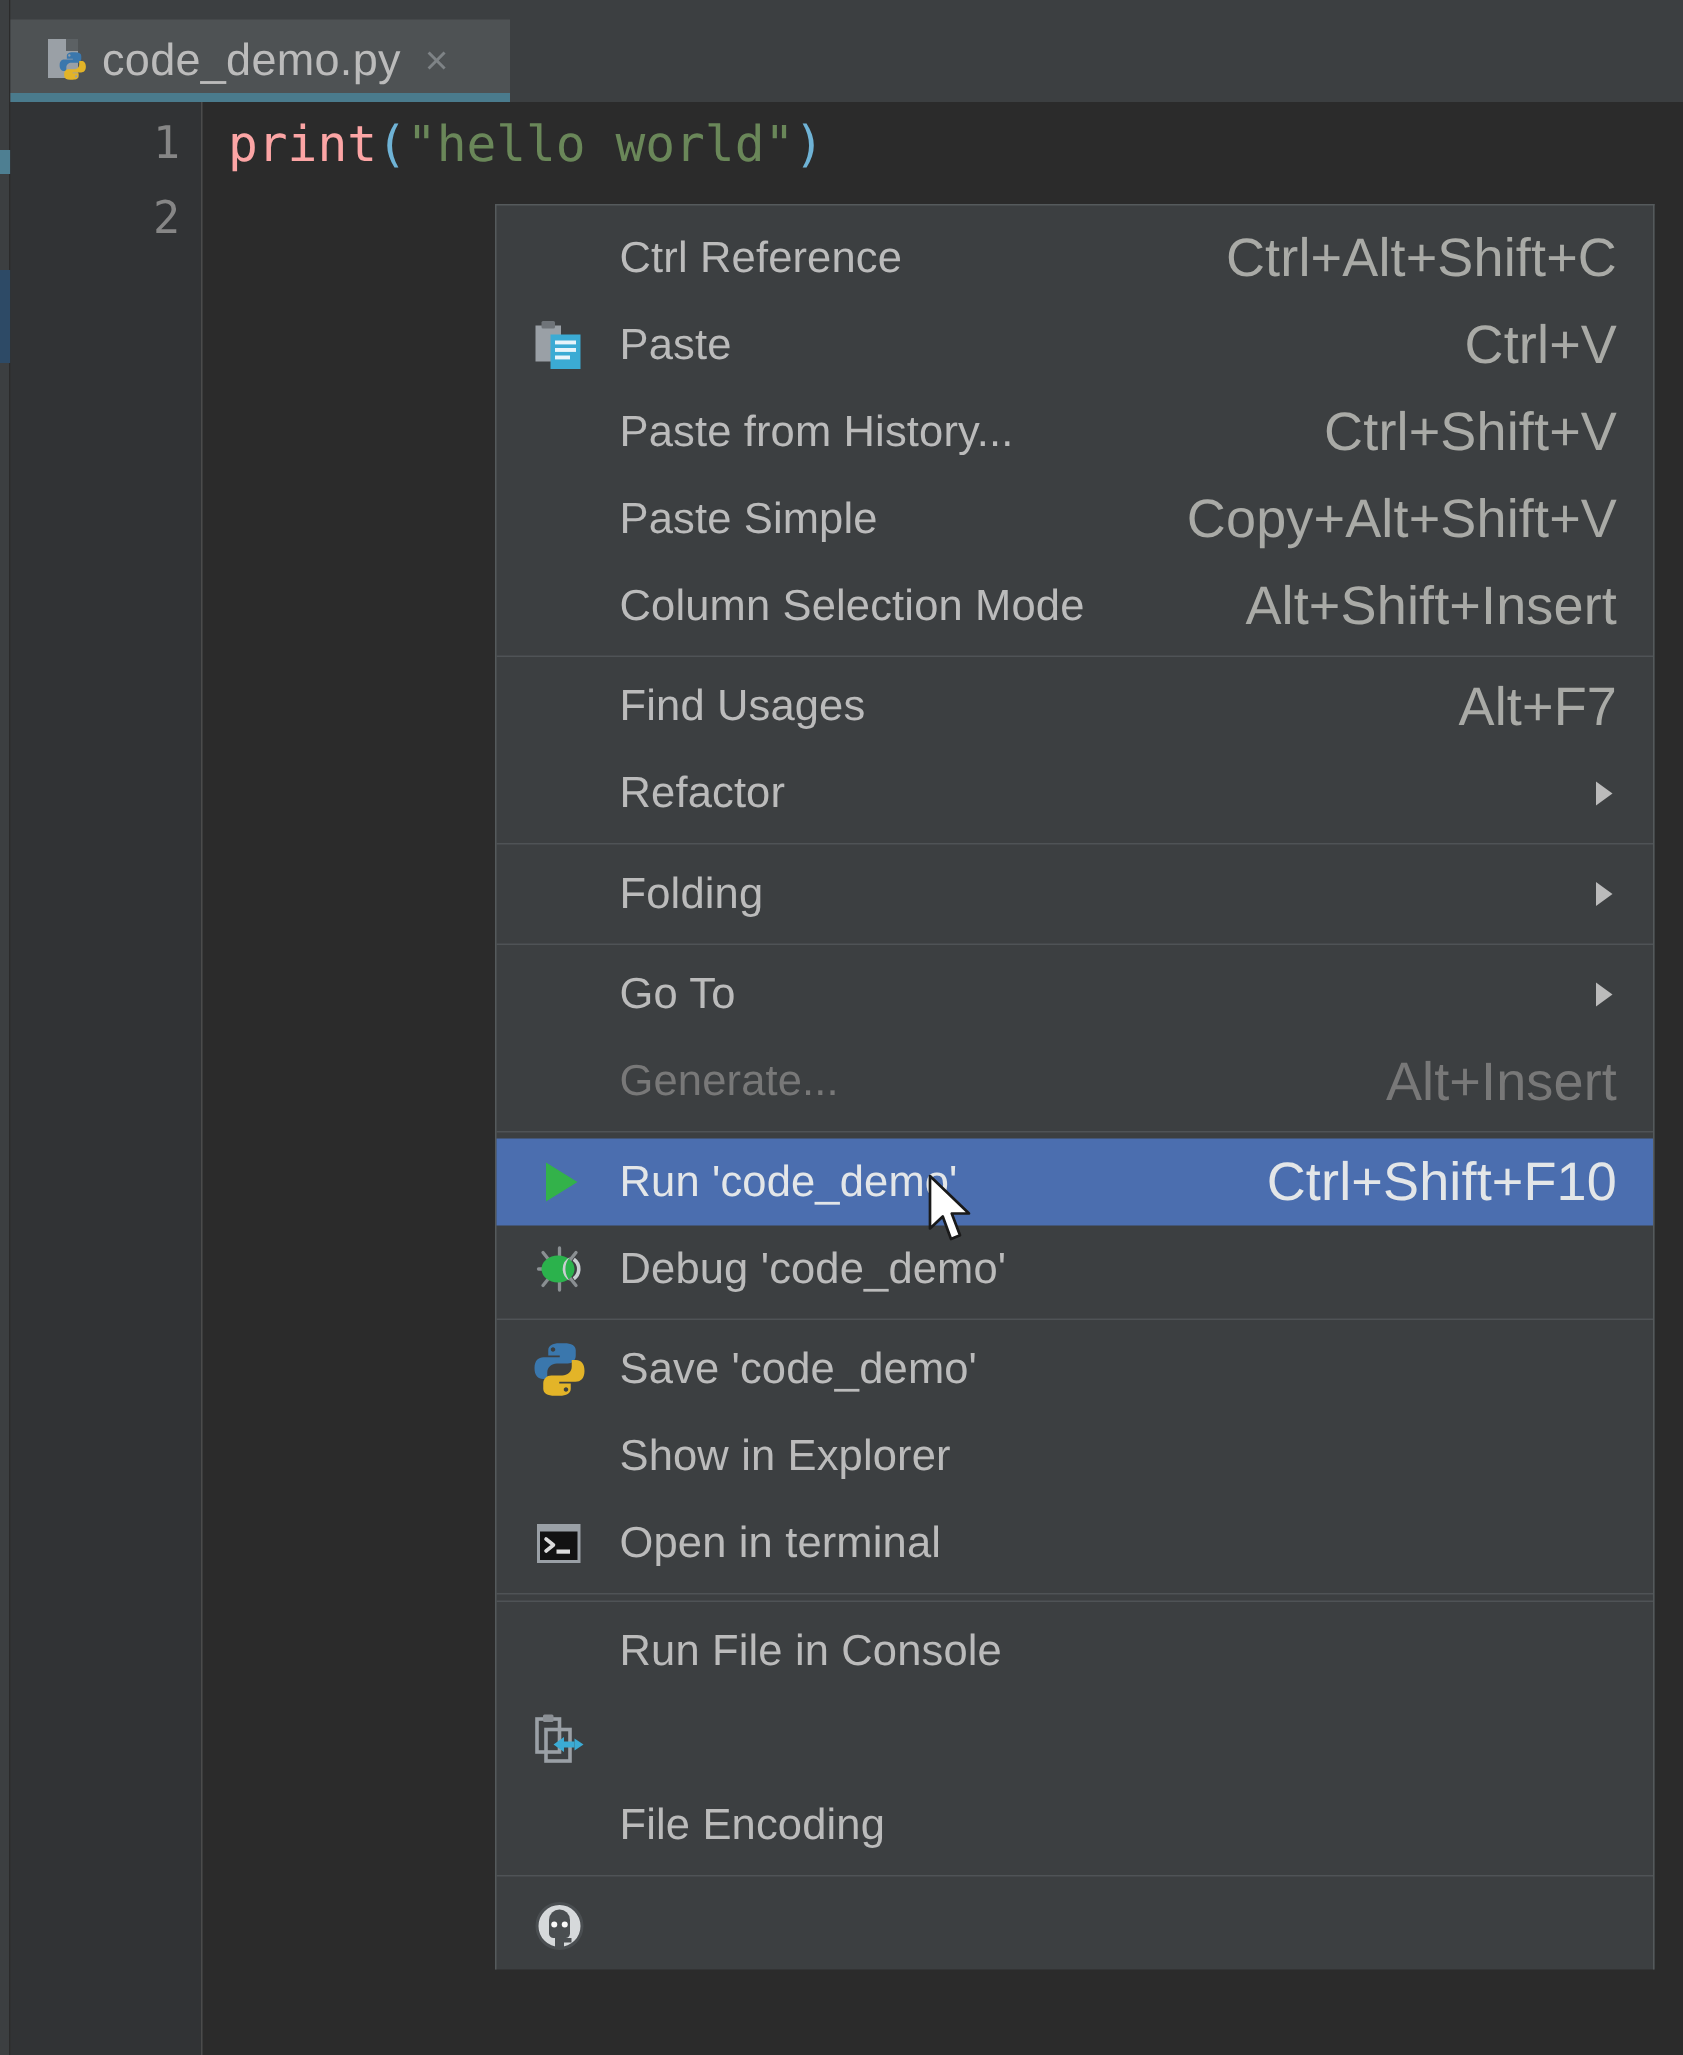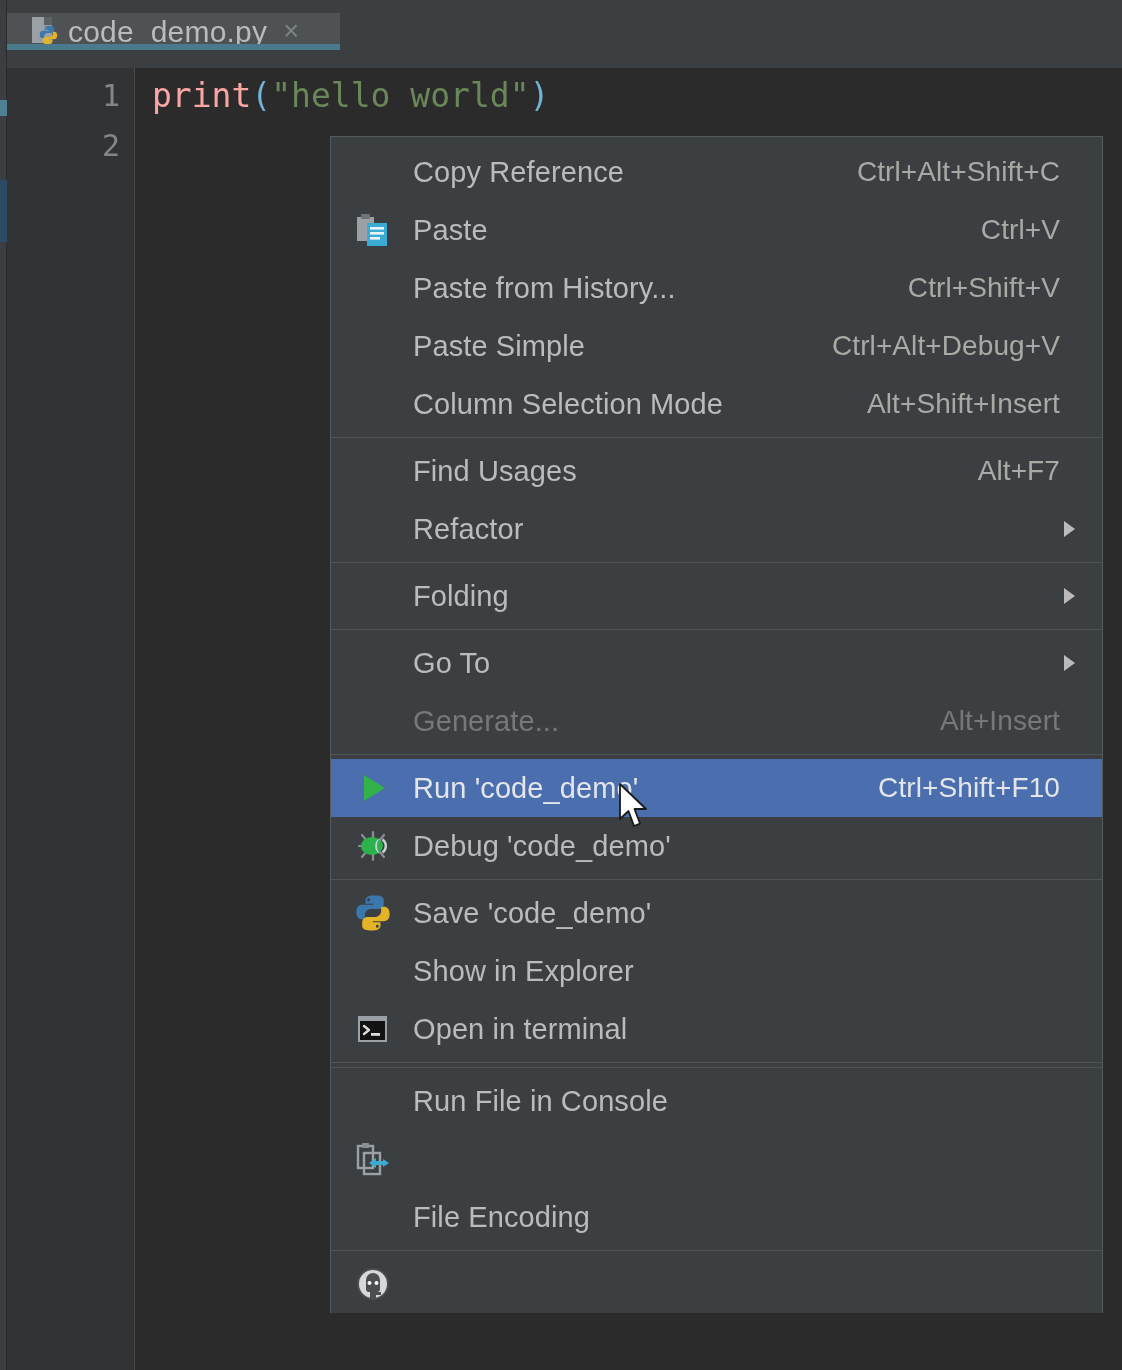--- a/index.html
+++ b/index.html
@@ -32,21 +32,21 @@
   }
 
   
   .tabbar {
     position: absolute; left: 7px; top: 0;
     width: 1115px; height: 68px;
     background: #3c3f41;
   }
   .tab {
     position: absolute; left: 0; top: 13px;
-    height: 37px; width: 333px;
+    height: 55px; width: 333px;
     background: #4e5254;
     display: flex; align-items: center;
     padding-left: 24px;
     cursor: pointer;
   }
   .tab-underline {
     position: absolute; left: 0; bottom: 0;
     width: 333px; height: 6px;
     background: #4a7b8d;
   }
@@ -143,23 +143,23 @@
   .mi .label {
     color: #bbbbbb; font-size: 29px;
     white-space: nowrap;
     flex: 1 1 auto;
     letter-spacing: .1px;
   }
   .mi.sel .label { color: #e3e6e8; }
   .mi.disabled .label,
   .mi.disabled .accel { color: #787878; }
   .mi .accel {
-    color: #a9aaa6; font-size: 28px;
+    color: #a9aaa6; font-size: 36px;
     white-space: nowrap;
-    margin-right: 42px;
+    margin-right: 24px;
     letter-spacing: .1px;
   }
   .mi.sel .accel { color: #e3e6e8; }
   .mi .arrow {
     position: absolute; right: 27px; top: 50%;
     transform: translateY(-50%);
     width: 0; height: 0;
     border-left: 11px solid #bbbbbb;
     border-top: 8px solid transparent;
     border-bottom: 8px solid transparent;
@@ -213,21 +213,21 @@
     <div class="code-area">
       <div class="code-line"><span class="tok-fn">print</span><span class="tok-par">(</span><span class="tok-str">"hello world"</span><span class="tok-par">)</span></div>
     </div>
   </div>
 
   <div class="menu">
 
     <div>
       <div class="mi">
         <span class="icon-slot"></span>
-        <span class="label">Copy Reference</span>
+        <span class="label">Ctrl Reference</span>
         <span class="accel">Ctrl+Alt+Shift+C</span>
       </div>
       <div class="mi">
         <span class="icon-slot">
           <svg class="ic" viewBox="0 0 40 40">
             <rect x="4" y="7" width="17" height="24" fill="#9aa0a6"></rect>
             <rect x="8" y="4" width="9" height="5" rx="1" fill="#6f7479"></rect>
             <rect x="14" y="13" width="20" height="23" fill="#3babd4"></rect>
             <rect x="17" y="17" width="14" height="2.6" fill="#e8f4fa"></rect>
             <rect x="17" y="22" width="14" height="2.6" fill="#e8f4fa"></rect>
@@ -238,21 +238,21 @@
         <span class="accel">Ctrl+V</span>
       </div>
       <div class="mi">
         <span class="icon-slot"></span>
         <span class="label">Paste from History...</span>
         <span class="accel">Ctrl+Shift+V</span>
       </div>
       <div class="mi">
         <span class="icon-slot"></span>
         <span class="label">Paste Simple</span>
-        <span class="accel">Ctrl+Alt+Debug+V</span>
+        <span class="accel">Copy+Alt+Shift+V</span>
       </div>
       <div class="mi">
         <span class="icon-slot"></span>
         <span class="label">Column Selection Mode</span>
         <span class="accel">Alt+Shift+Insert</span>
       </div>
     </div>
 
     <div class="sep"></div>
 

